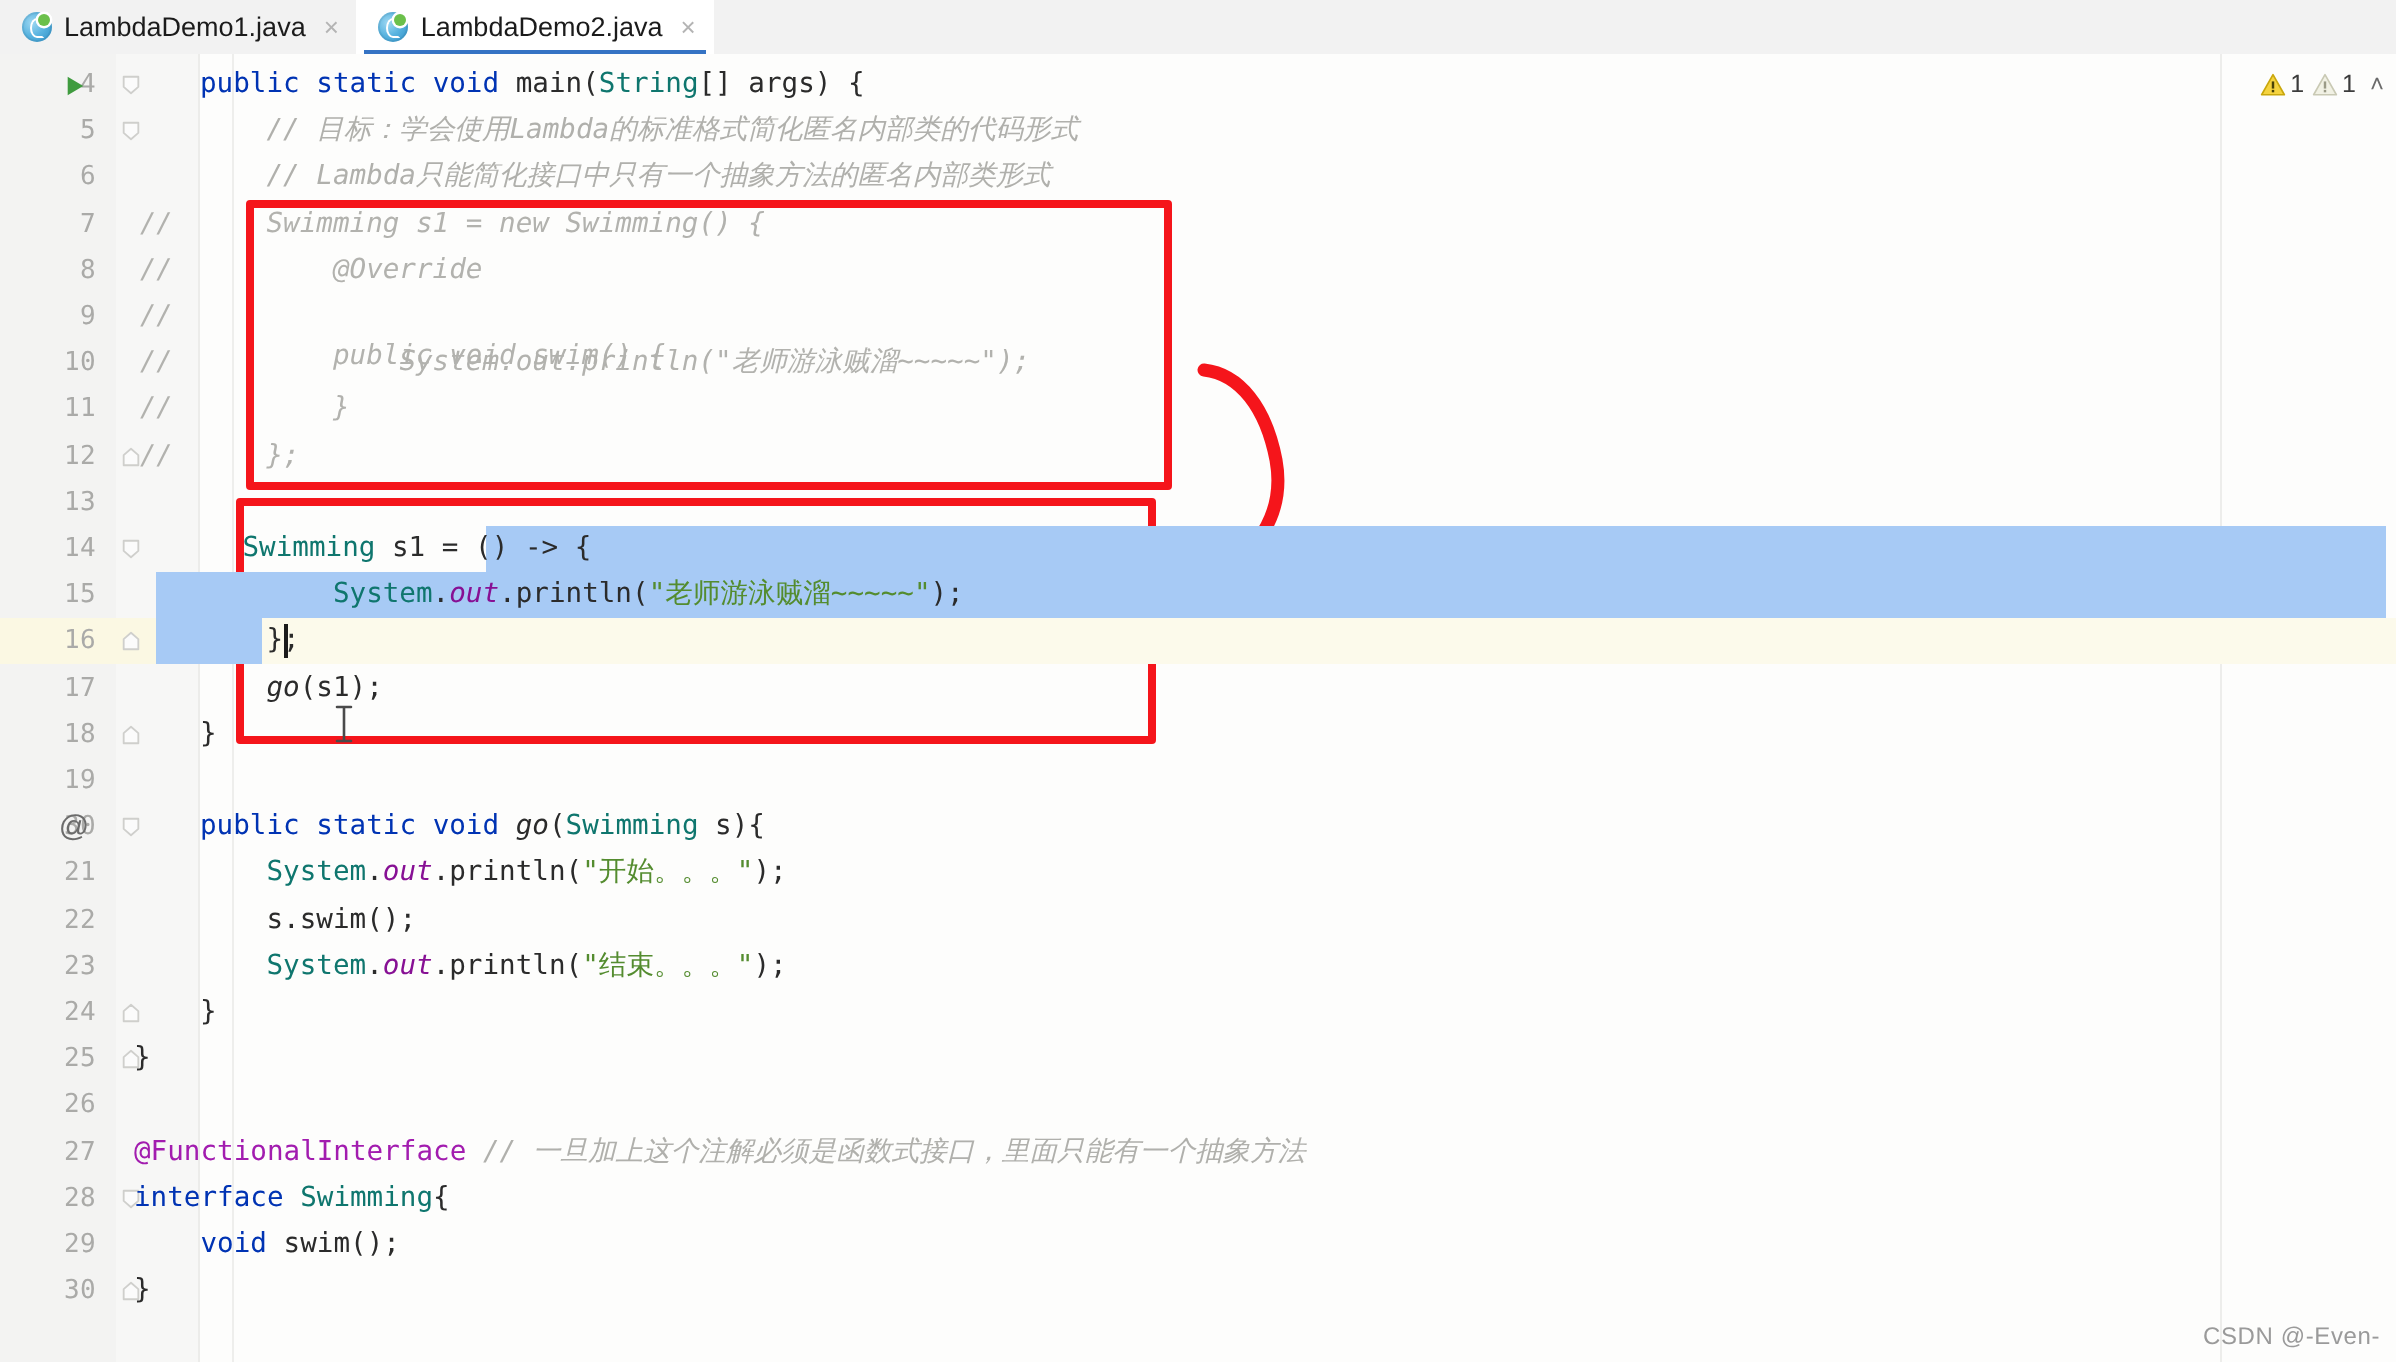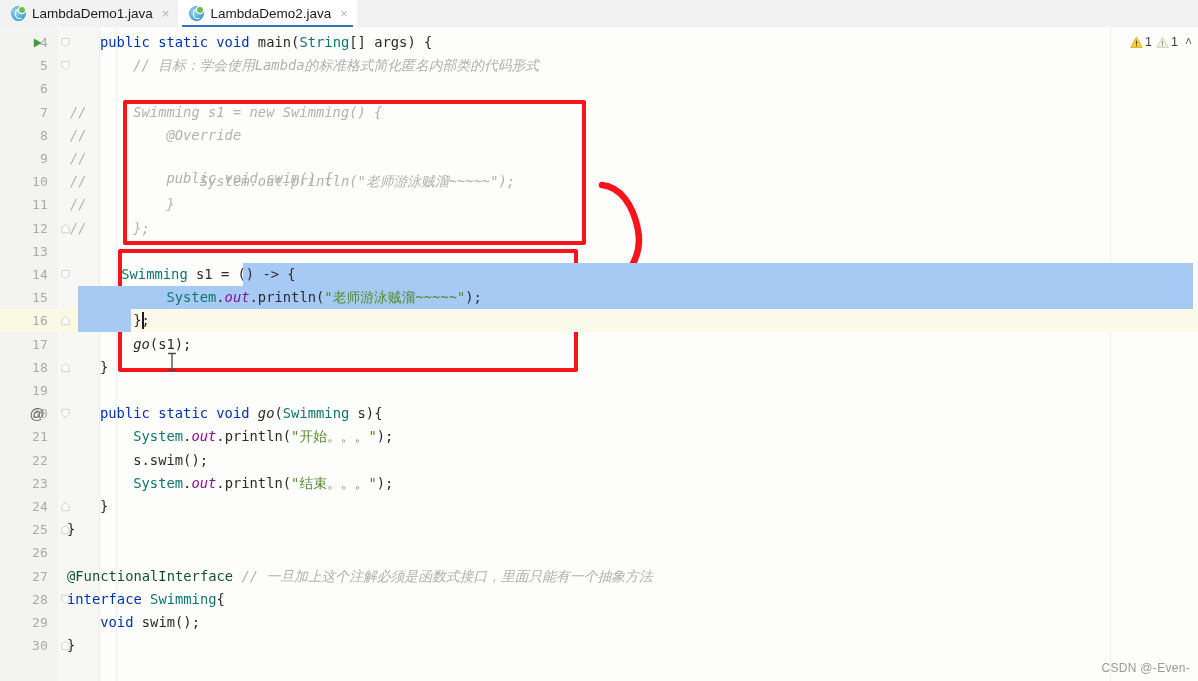--- a/index.html
+++ b/index.html
@@ -109,21 +109,21 @@
     position:absolute;left:28px;width:18px;height:23px;
     display:flex;align-items:center;justify-content:center;
   }
 
   
   .kw{color:#0033b3;}
   .cls{color:#0f766e;}
   .str{color:#548c2f;}
   .fld{color:#871094;font-style:italic;}
   .mth{color:#2b2b2b;}
-  .anno{color:#14532d;text-align:center;}
+  .anno{color:#a21caf;text-align:center;}
   .gcall{color:#2b2b2b;font-style:italic;}
   .cmt{color:#b0b0ac;font-style:italic;}
   .dim{color:#b2b2ae;font-style:italic;}
   .han{font-family:"DejaVu Sans","Liberation Sans",sans-serif;}
 
   
   .curline{
     position:absolute;left:0;width:1198px;height:23px;
     background:#fcfaeb;
   }
@@ -206,20 +206,21 @@
         <div class="ln">5</div>
         <div class="fold">
           <svg width="11" height="11" viewBox="0 0 12 12">
             <path d="M2 1.5h8v5.5L6 10.5 2 7z" fill="#fbfbfb" stroke="#cfcfcc" stroke-width="1" stroke-linejoin="round"></path>
           </svg>
         </div>
         <div class="code" style="left: 100px;">    <span class="cmt">// <span class="han">目标：学会使用</span>Lambda<span class="han">的标准格式简化匿名内部类的代码形式</span></span></div>
       </div>
       <div class="row" style="top: 50.4px; z-index: 5;">
         <div class="ln">6</div>
+        <div class="code" style="left: 100px;">    <span class="cmt">// Lambda<span class="han">只能简化接口中只有一个抽象方法的匿名内部类形式</span></span></div>
       </div>
       <div class="row" style="top: 73.6px; z-index: 5;">
         <div class="ln">7</div>
         <div class="cm">//</div>
         <div class="code" style="left: 100px;">    <span class="dim">Swimming s1 = new Swimming() {</span></div>
       </div>
       <div class="row" style="top: 96.8px; z-index: 5;">
         <div class="ln">8</div>
         <div class="cm">//</div>
         <div class="code" style="left: 100px;">        <span class="dim">@Override</span></div>

